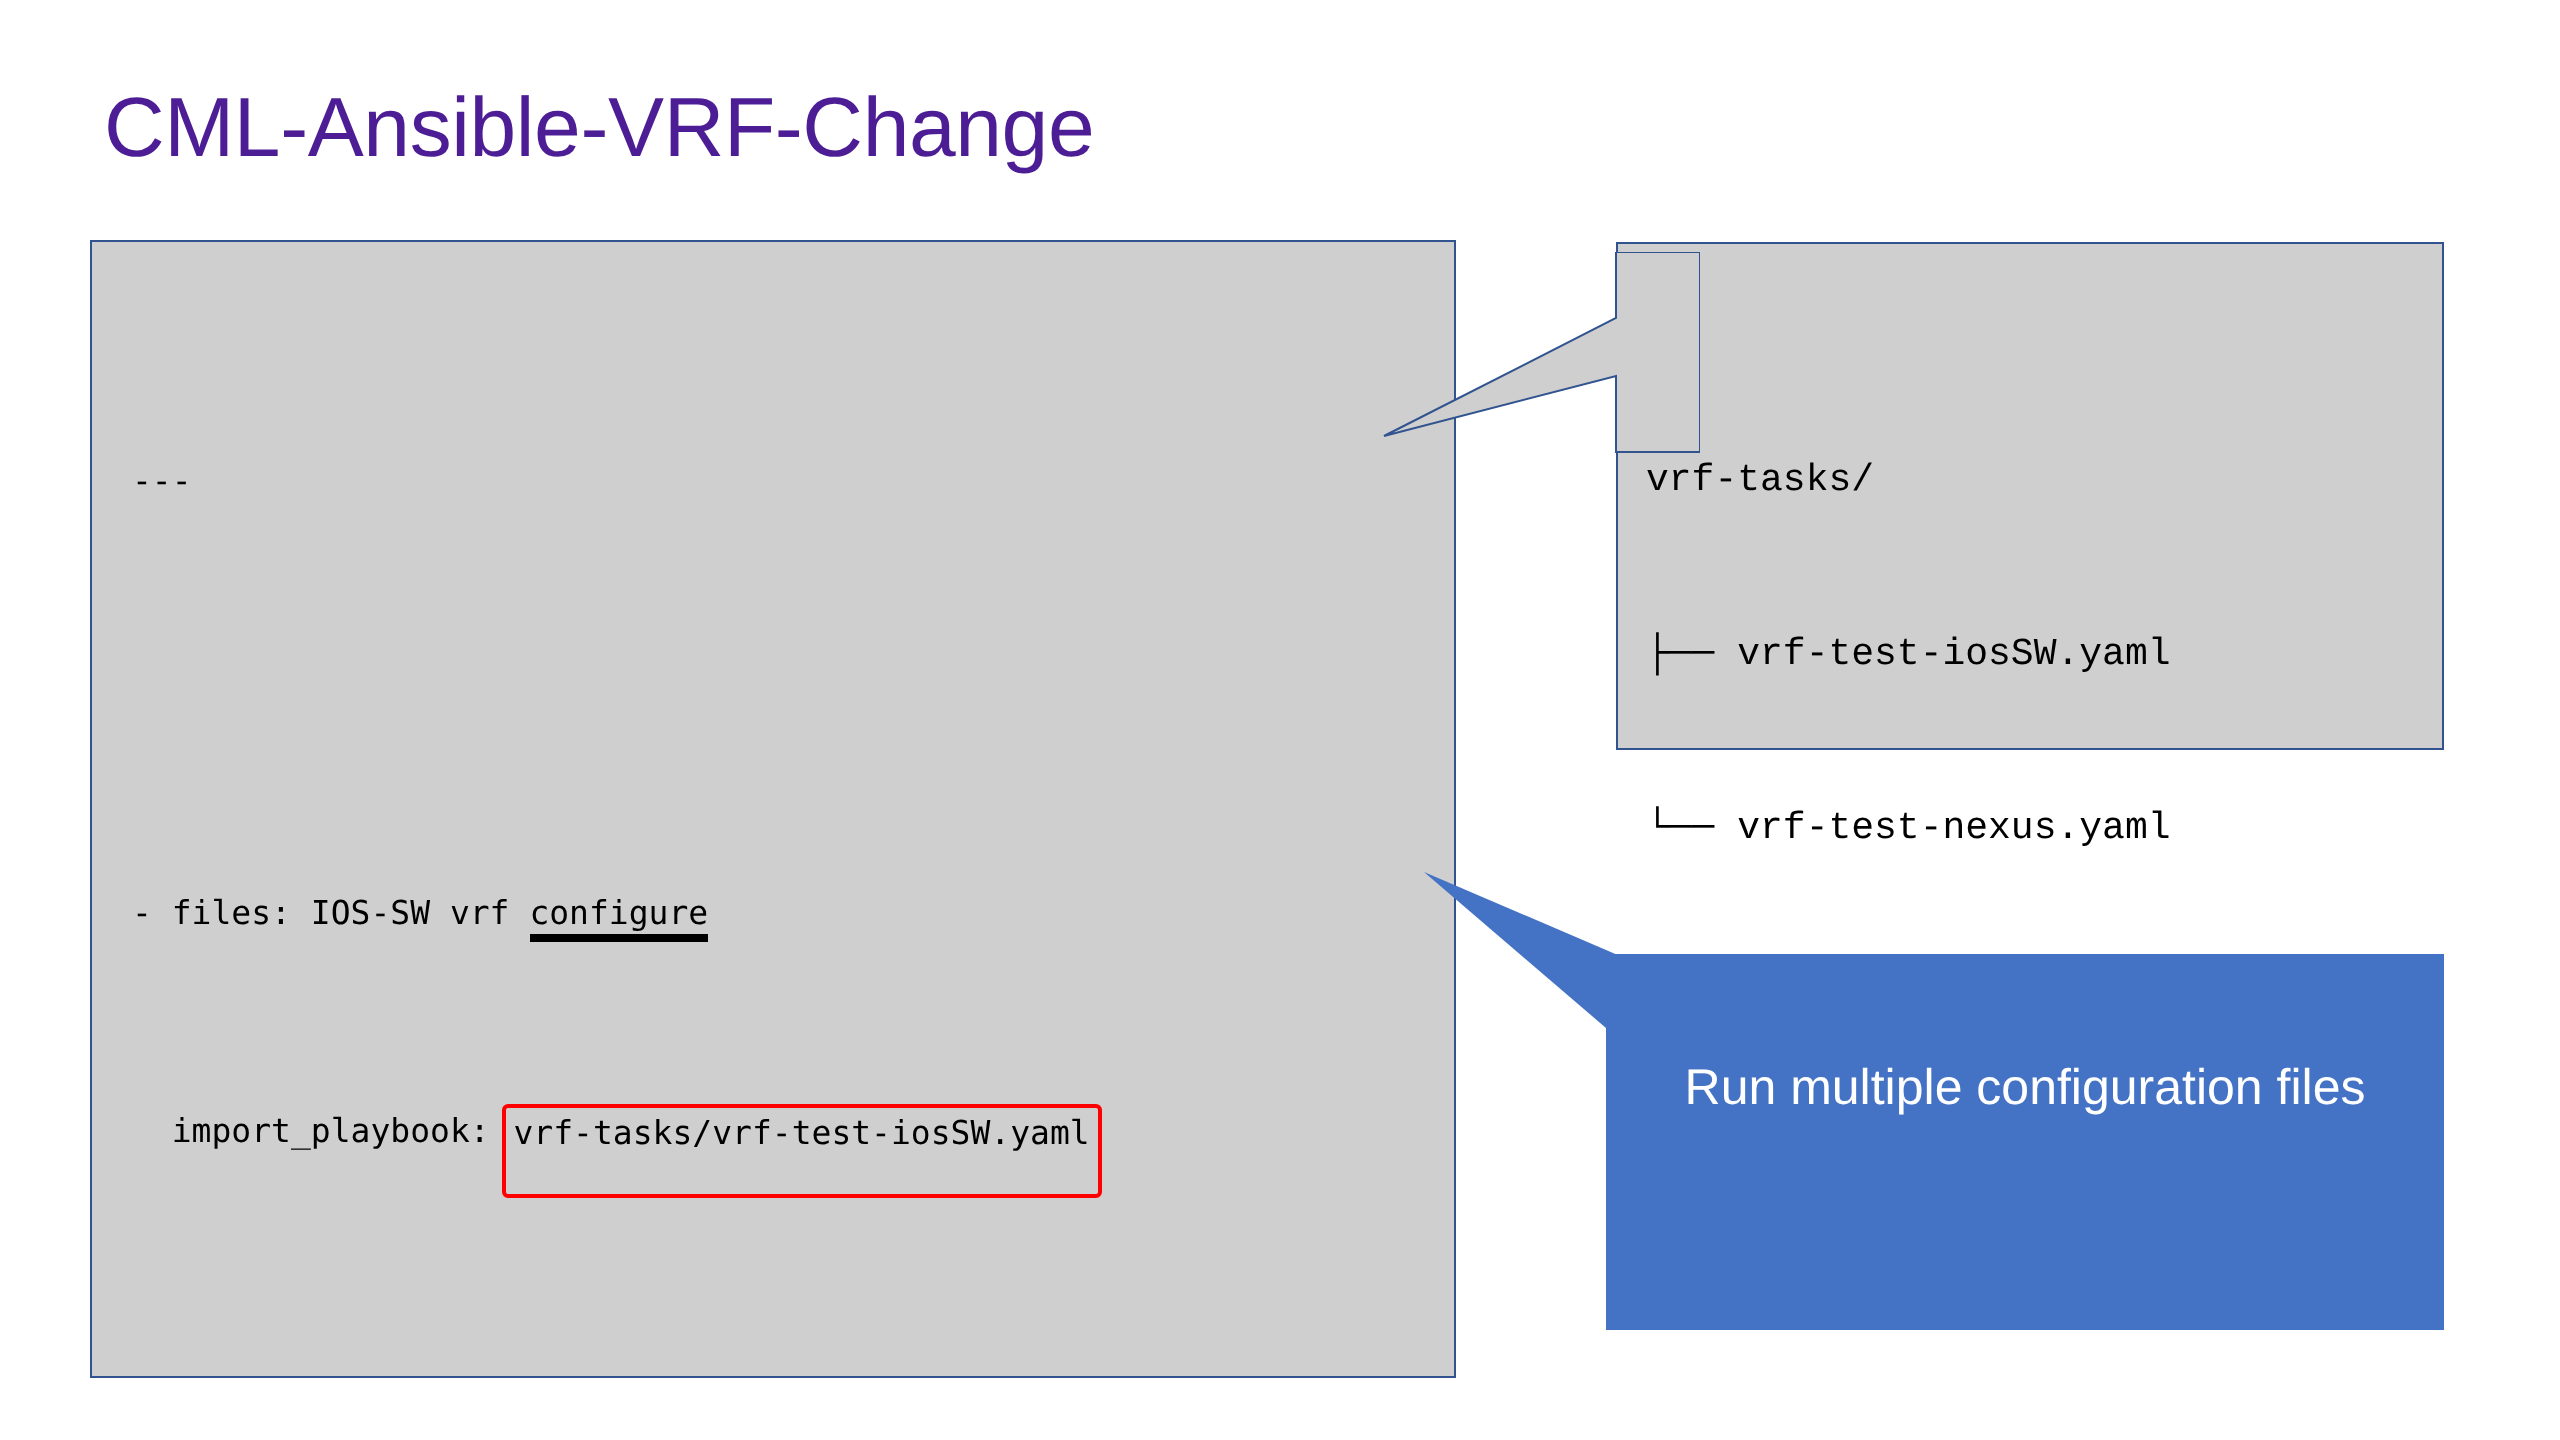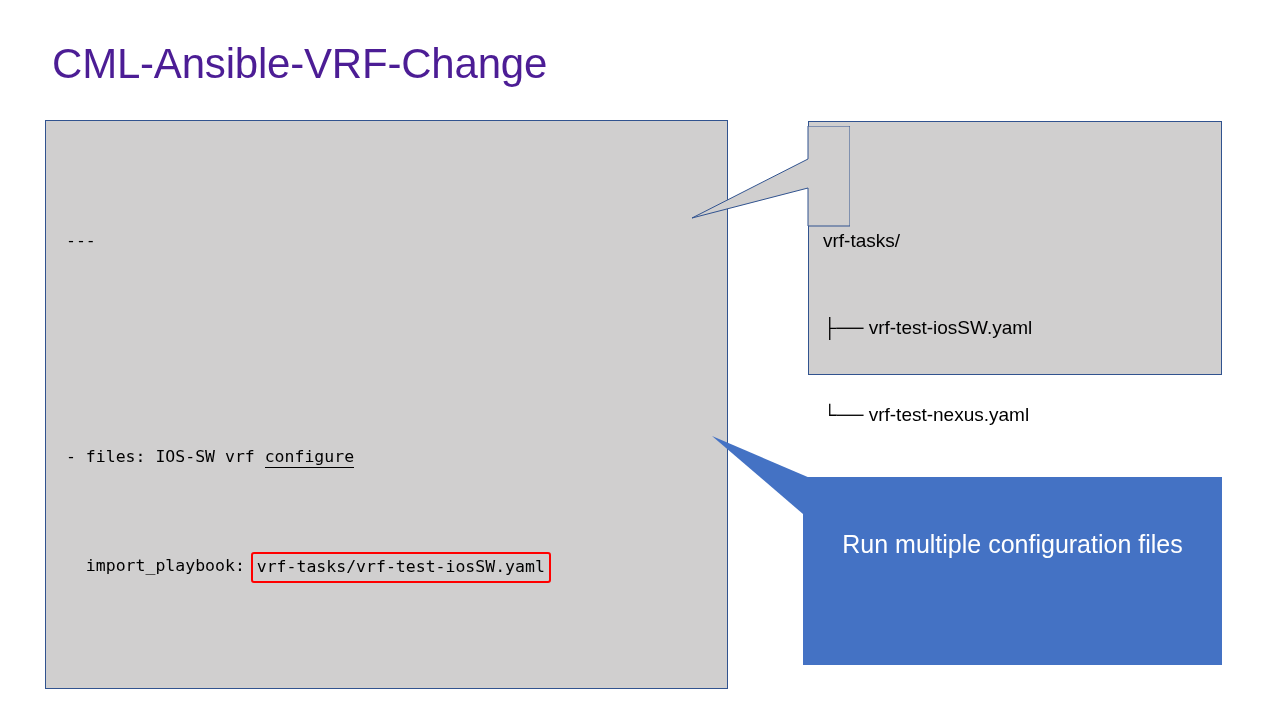--- a/index.html
+++ b/index.html
@@ -55,48 +55,48 @@
   }
   .code-line {
     height: 27px;
     white-space: pre;
     position: relative;
   }
   .code-line.blank { height: 27px; }
 
   
   .spell {
-    border-bottom: 1px solid #000000;
+    border-bottom: 4px solid #000000;
     padding-bottom: 1px;
   }
 
   
   .redbox {
     display: inline-block;
     border: 2px solid #ff0000;
     border-radius: 3px;
-    padding: 1px 4px 2px 4px;
+    padding: 1px 4px 18px 4px;
     margin: 0 0 0 -4px;
     position: relative;
     top: 1px;
     line-height: 24px;
   }
 
   
   #tree-panel {
     left: 808px;
     top: 121px;
     width: 414px;
     height: 254px;
   }
   #tree-block {
     position: absolute;
     left: 14px;
     top: 46px;
-    font-family: Liberation Sans, sans-serif;
+    font-family: Liberation Mono, monospace;
     font-size: 19px;
     line-height: 29px;
     color: #000000;
     white-space: pre;
   }
   .tree-line { height: 29px; white-space: pre; }
 
   
   #tree-arrow {
     position: absolute;

